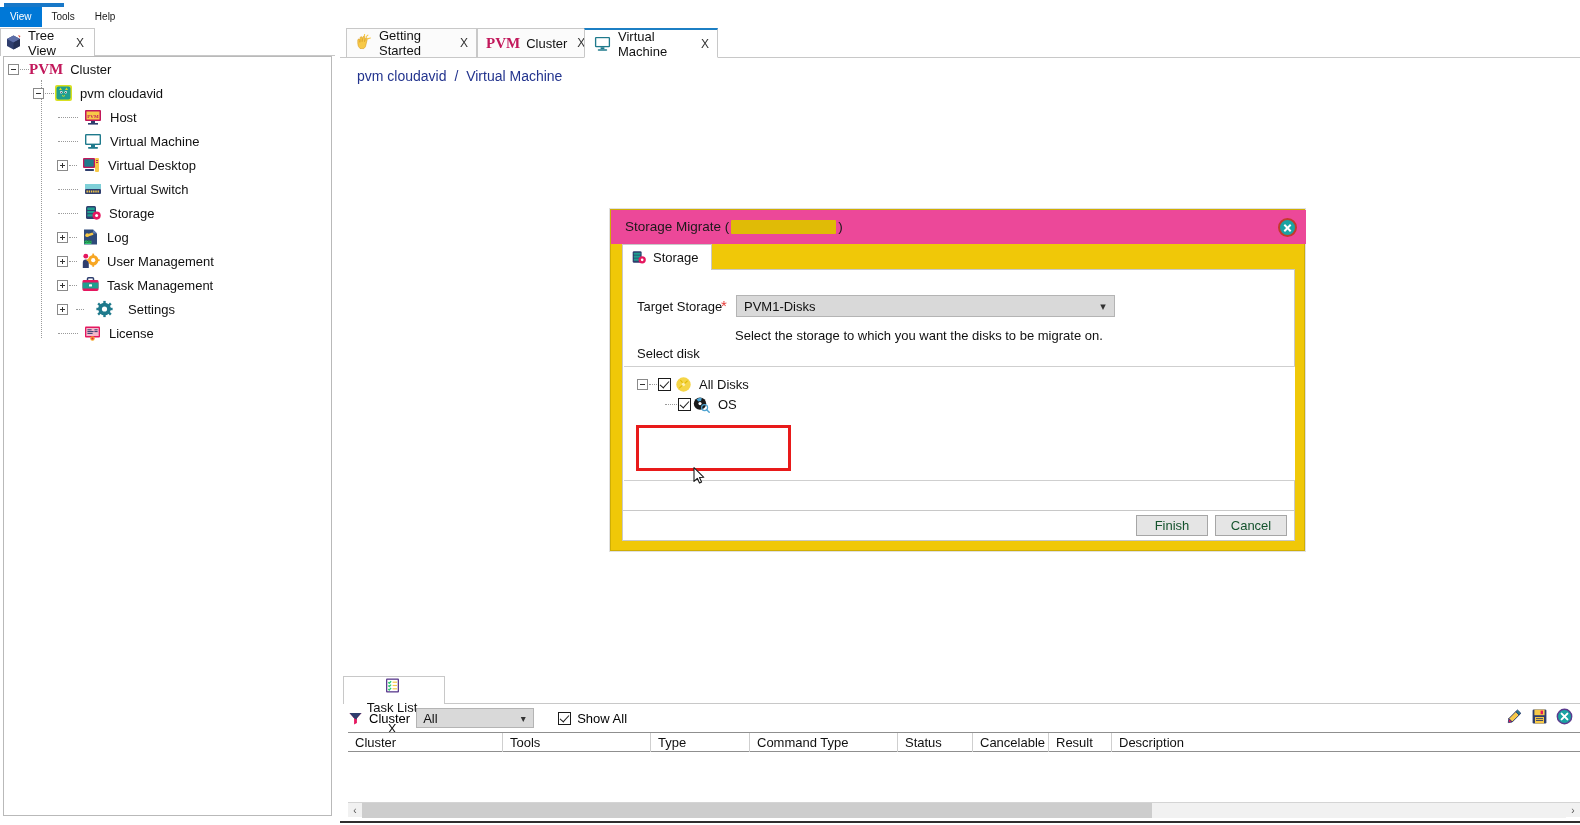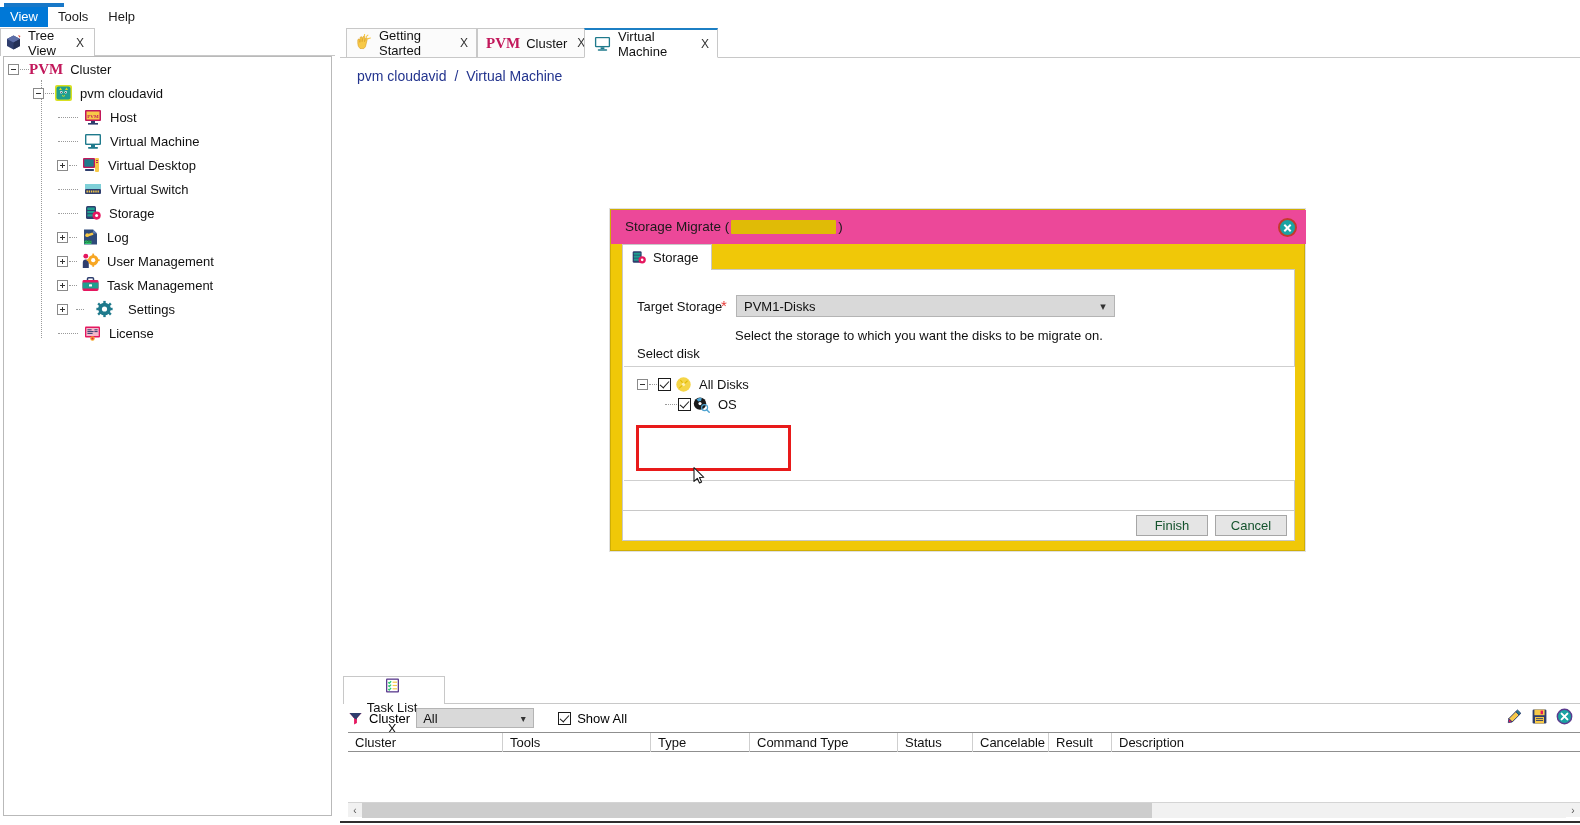--- a/index.html
+++ b/index.html
@@ -22,21 +22,21 @@
   }
   .topstrip .tsbar { position:absolute; left:4px; top:3px; width:60px; height:4px; background:#1878c8; }
 
   .menubar {
     position:absolute; left:0; top:7px; width:1580px; height:20px;
     background:#ffffff;
     display:flex; align-items:center;
   }
   .menuitem {
     height:20px; line-height:20px; padding:0 10px;
-    font-size:13px; color:#1a1a1a; cursor:default;
+    font-size:10px; color:#1a1a1a; cursor:default;
   }
   .menuitem.active { background:#0078d7; color:#ffffff; }
 
   
   .leftpanel {
     position:absolute; left:0; top:28px; width:335px; height:797px;
     background:#ffffff;
   }
   .tv-tabstrip {
     position:absolute; left:0; top:0; width:335px; height:28px;

